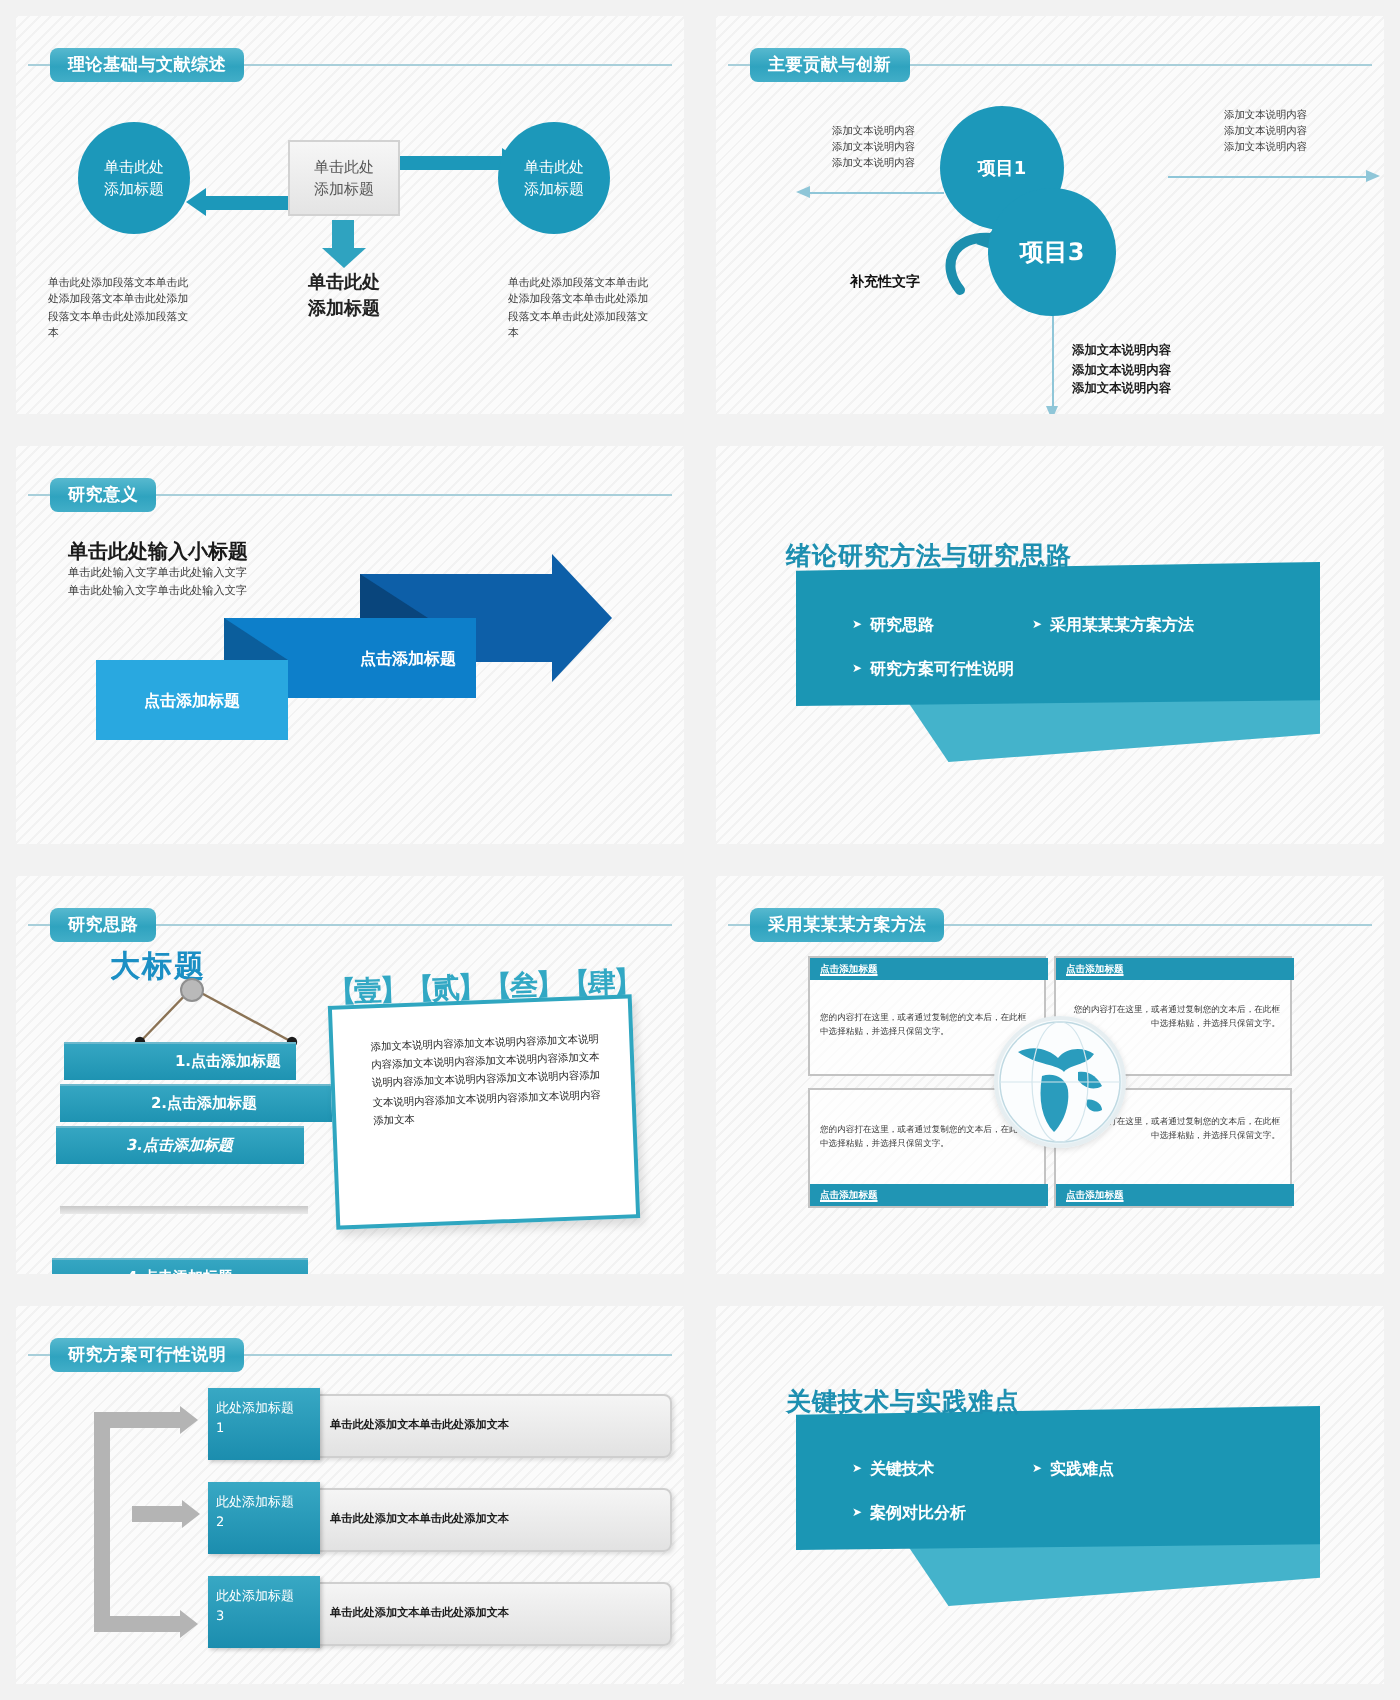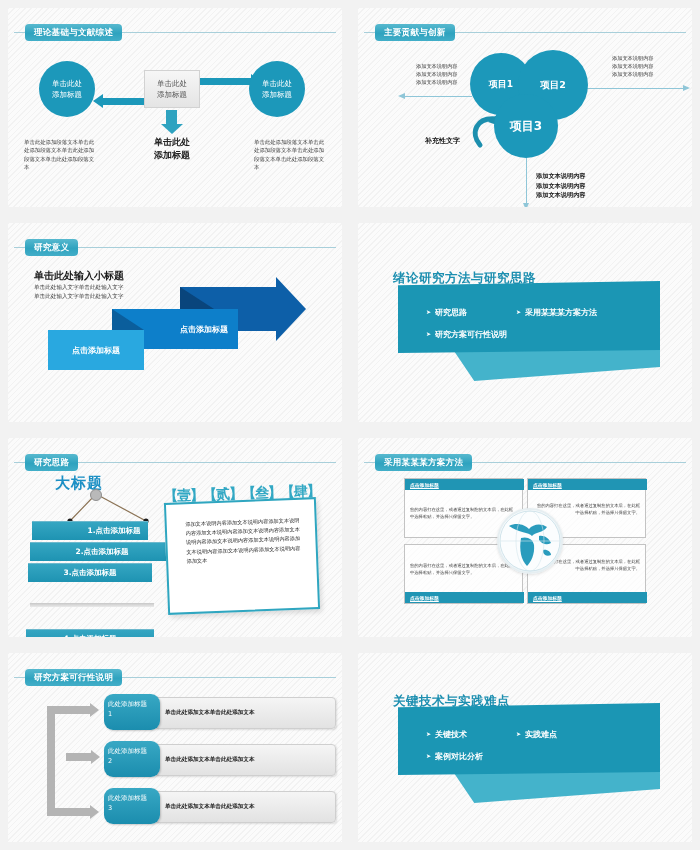--- a/index.html
+++ b/index.html
@@ -283,21 +283,21 @@
   .s5-step {
     position: absolute;
     width: 116px; height: 19px;
     background: linear-gradient(180deg,#35a6c2,#1e93b2);
     color: #fff; font-size: 7.5px; font-weight: bold;
     display: flex; align-items: center; justify-content: center;
     border-top: 1px solid rgba(255,255,255,.35);
   }
   .s5-s0 { left: 24px; top: 83px; padding-left: 48px; }
   .s5-s1 { left: 22px; top: 104px; width: 144px; }
-  .s5-s2 { left: 20px; top: 125px; width: 124px; }
+  .s5-s2 { left: 20px; top: 125px; width: 124px; font-style: italic; }
   .s5-s3 { left: 18px; top: 146px; width: 128px; margin-top: 45px; }
   .s5-shadow {
     position: absolute; left: 22px; top: 165px;
     width: 124px; height: 4px;
     background: linear-gradient(180deg,#c8c8c8,#eaeaea);
   }
   .s5-card {
     position: absolute; left: 158px; top: 62px;
     width: 152px; height: 112px;
     background: #fff;
@@ -374,21 +374,21 @@
     color: #fff; font-size: 9.5px; font-weight: bold; line-height: 14px;
     display: flex; flex-direction: column;
     align-items: center; justify-content: center;
     text-align: center;
     z-index: 4;
   }
   .s7-badge {
     position: absolute;
     width: 56px; height: 36px;
     background: linear-gradient(180deg,#38a8c4,#1b8dae);
-    border-radius: 9px;
+    border-radius: 0;
     color: #fff; font-size: 6.5px; line-height: 10px;
     padding: 5px 4px;
     box-shadow: 1px 1px 2px rgba(0,0,0,.2);
     z-index: 3;
   }
   .s7-panel {
     position: absolute;
     width: 182px; height: 32px;
     background: linear-gradient(180deg,#f5f5f5,#e2e2e2);
     border: 1px solid #cfcfcf;
@@ -454,21 +454,20 @@
 
   <div class="slide">
     <div class="title-rule"></div>
     <div class="title-tab">主要贡献与创新</div>
 
     <div class="s2-line s2-l-left"></div>
     <div class="s2-line s2-l-right"></div>
     <div class="s2-line s2-l-down"></div>
 
     <div class="s2-c s2-c1">项目1</div>
-    <div class="s2-c s2-c2">项目2</div>
     <div class="s2-c s2-c3">项目3</div>
 
     <div class="s2-note left">
       <div>添加文本说明内容</div>
       <div>添加文本说明内容</div>
       <div>添加文本说明内容</div>
     </div>
 
     <div class="s2-note right">
       <div>添加文本说明内容</div>

